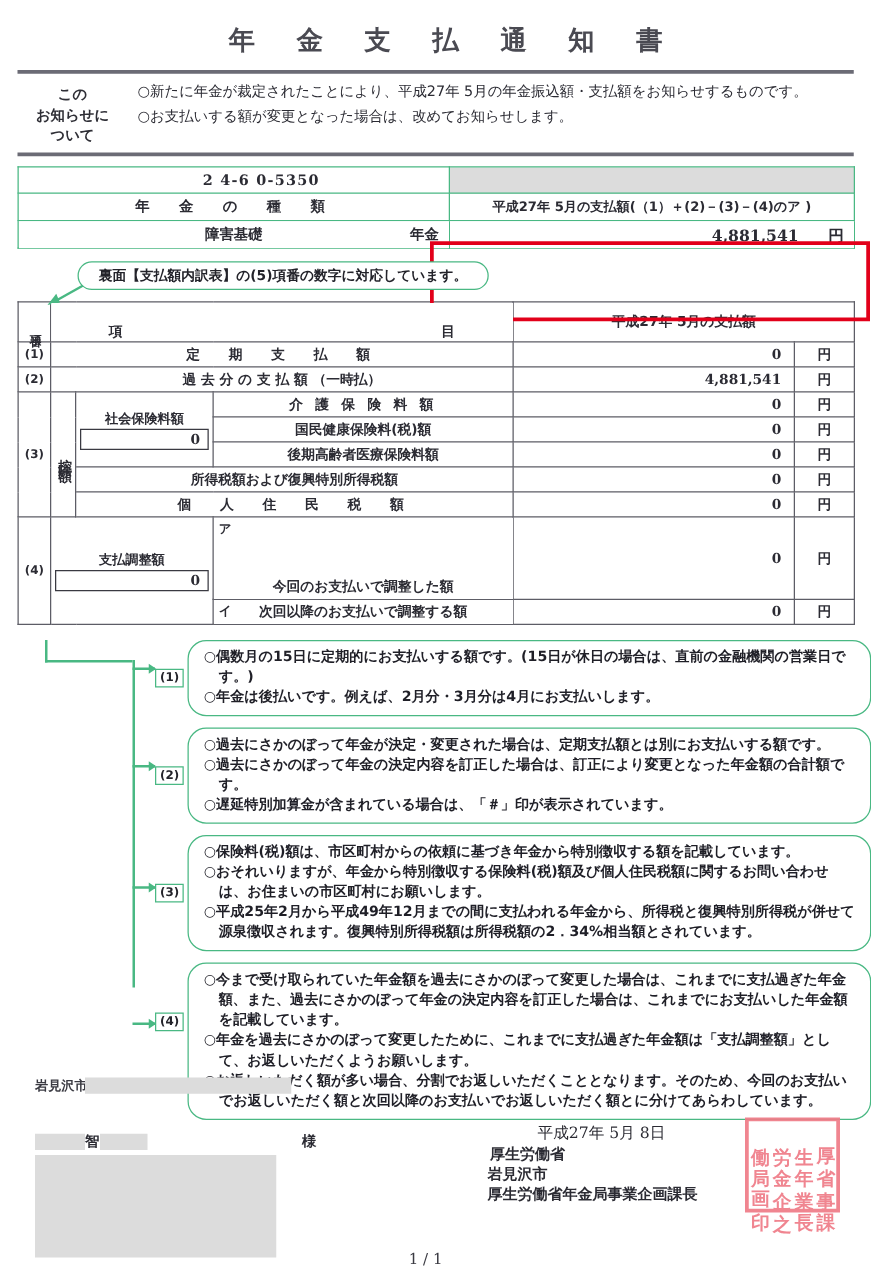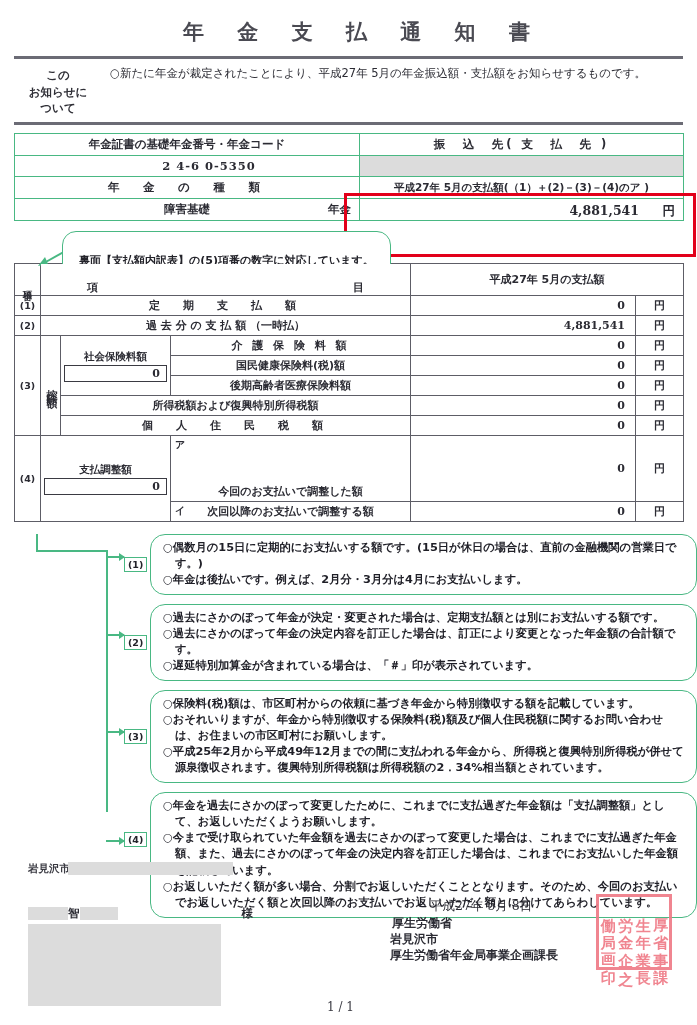--- a/index.html
+++ b/index.html
@@ -69,21 +69,21 @@
 
   
   .redbox-wrap { position: absolute; left: 344px; top: 193px; width: 352px; height: 64px;
                  border: 3px solid #e2001a; pointer-events: none; }
 
   
   .balloon-row { position: relative; height: 30px; margin: 10px 14px 0 14px; }
   .balloon {
     position: absolute; left: 48px; top: 0;
     border: 1.6px solid #49b883; border-radius: 14px;
-    padding: 21px 16px; font-size: 11px; font-weight: bold;
+    padding: 3px 16px; font-size: 11px; font-weight: bold;
     background: #fff; color: #23232a;
   }
   .balloon-arrow { position: absolute; left: 22px; top: 14px; width: 34px; height: 22px; }
   .breakdown-title {
     position: absolute; right: 4px; top: 3px;
     font-size: 12.5px; font-weight: bold; color: #23232a; letter-spacing: 1px;
   }
 
   
   .btab { border-collapse: collapse; width: 669px; margin: 2px 14px 0 14px; table-layout: fixed; }
@@ -172,34 +172,31 @@
   <div class="rule-thick"></div>
 
   <div class="about">
     <div class="about-label">
       <div>この</div>
       <div>お知らせに</div>
       <div>ついて</div>
     </div>
     <div class="about-body">
       <p>○新たに年金が裁定されたことにより、平成27年 5月の年金振込額・支払額をお知らせするものです。</p>
+      <p>○お支払いする額が変更となった場合は、改めてお知らせします。</p>
     </div>
   </div>
   <div class="rule-thick bottom"></div>
 
   <table class="gtab hdr-top">
     <colgroup>
         <col style="width:345px">
         <col style="width:324px">
       </colgroup>
     <tbody>
-      <tr>
-        <td class="ctr">年金証書の基礎年金番号・年金コード</td>
-        <td class="ctr sp-mid">振　込　先( 支　払　先 )</td>
-      </tr>
       <tr>
         <td class="ctr" style="font-family:'DejaVu Serif','Liberation Serif',serif;letter-spacing:1px;padding-left:48px;">2     4-6      0-5350</td>
         <td class="shaded">&nbsp;</td>
       </tr>
       <tr>
         <td class="ctr sp-wide">年　金　の　種　類</td>
         <td class="ctr" style="font-size:10.5px;">平成27年 5月の支払額(（1）＋(2)－(3)－(4)のア )</td>
       </tr>
       <tr>
         <td style="position:relative;text-align:center;">
@@ -347,22 +344,22 @@
         <p>○保険料(税)額は、市区町村からの依頼に基づき年金から特別徴収する額を記載しています。</p>
         <p>○おそれいりますが、年金から特別徴収する保険料(税)額及び個人住民税額に関するお問い合わせは、お住まいの市区町村にお願いします。</p>
         <p>○平成25年2月から平成49年12月までの間に支払われる年金から、所得税と復興特別所得税が併せて源泉徴収されます。復興特別所得税額は所得税額の2．34%相当額とされています。</p>
       </div>
     </div>
 
     <div class="note-row">
       <div class="note-arrow" style="left:106px; top:48px;"></div>
       <div class="note-tag" style="top:40px;">(4)</div>
       <div class="note-bubble">
+        <p>○今まで受け取られていた年金額を過去にさかのぼって変更した場合は、これまでに支払過ぎた年金額、また、過去にさかのぼって年金の決定内容を訂正した場合は、これまでにお支払いした年金額を記載しています。</p>
         <p>○年金を過去にさかのぼって変更したために、これまでに支払過ぎた年金額は「支払調整額」として、お返しいただくようお願いします。</p>
-        <p>○今まで受け取られていた年金額を過去にさかのぼって変更した場合は、これまでに支払過ぎた年金額、また、過去にさかのぼって年金の決定内容を訂正した場合は、これまでにお支払いした年金額を記載しています。</p>
         <p>○お返しいただく額が多い場合、分割でお返しいただくこととなります。そのため、今回のお支払いでお返しいただく額と次回以降のお支払いでお返しいただく額とに分けてあらわしています。</p>
       </div>
     </div>
   </div>
 
   <div class="footer">
     <div class="addr-city">岩見沢市</div>
     <div class="addr-bar"></div>
 
     <div class="name-line">

